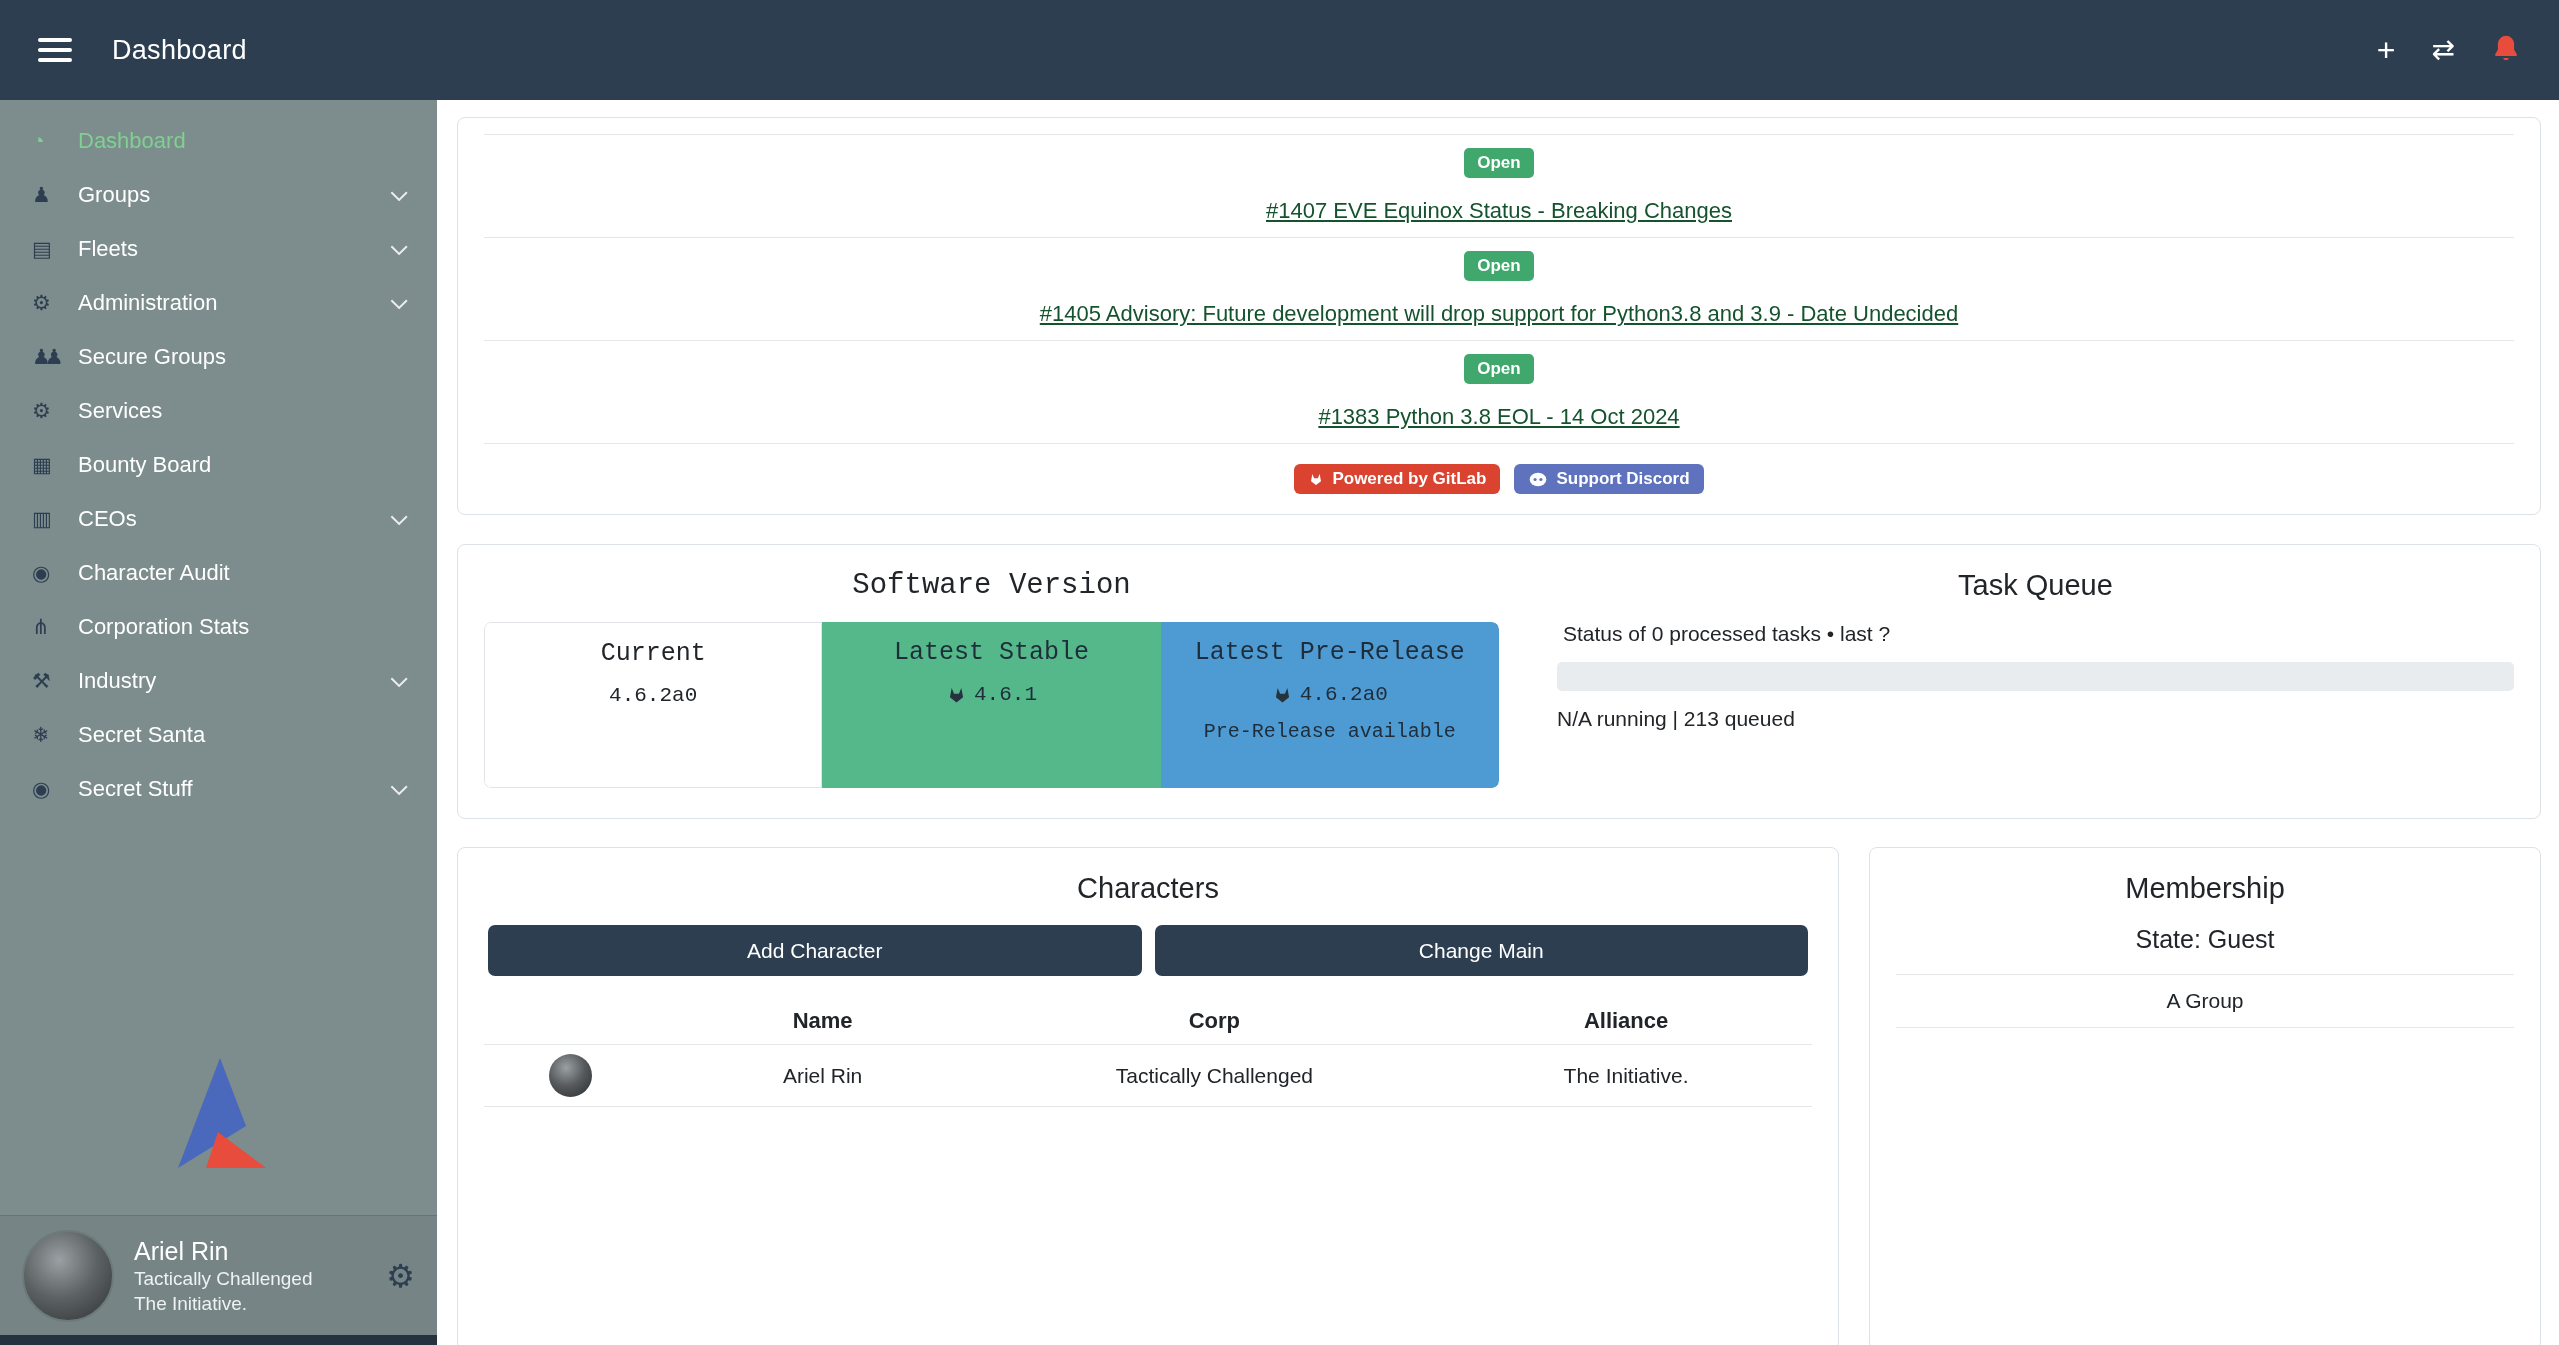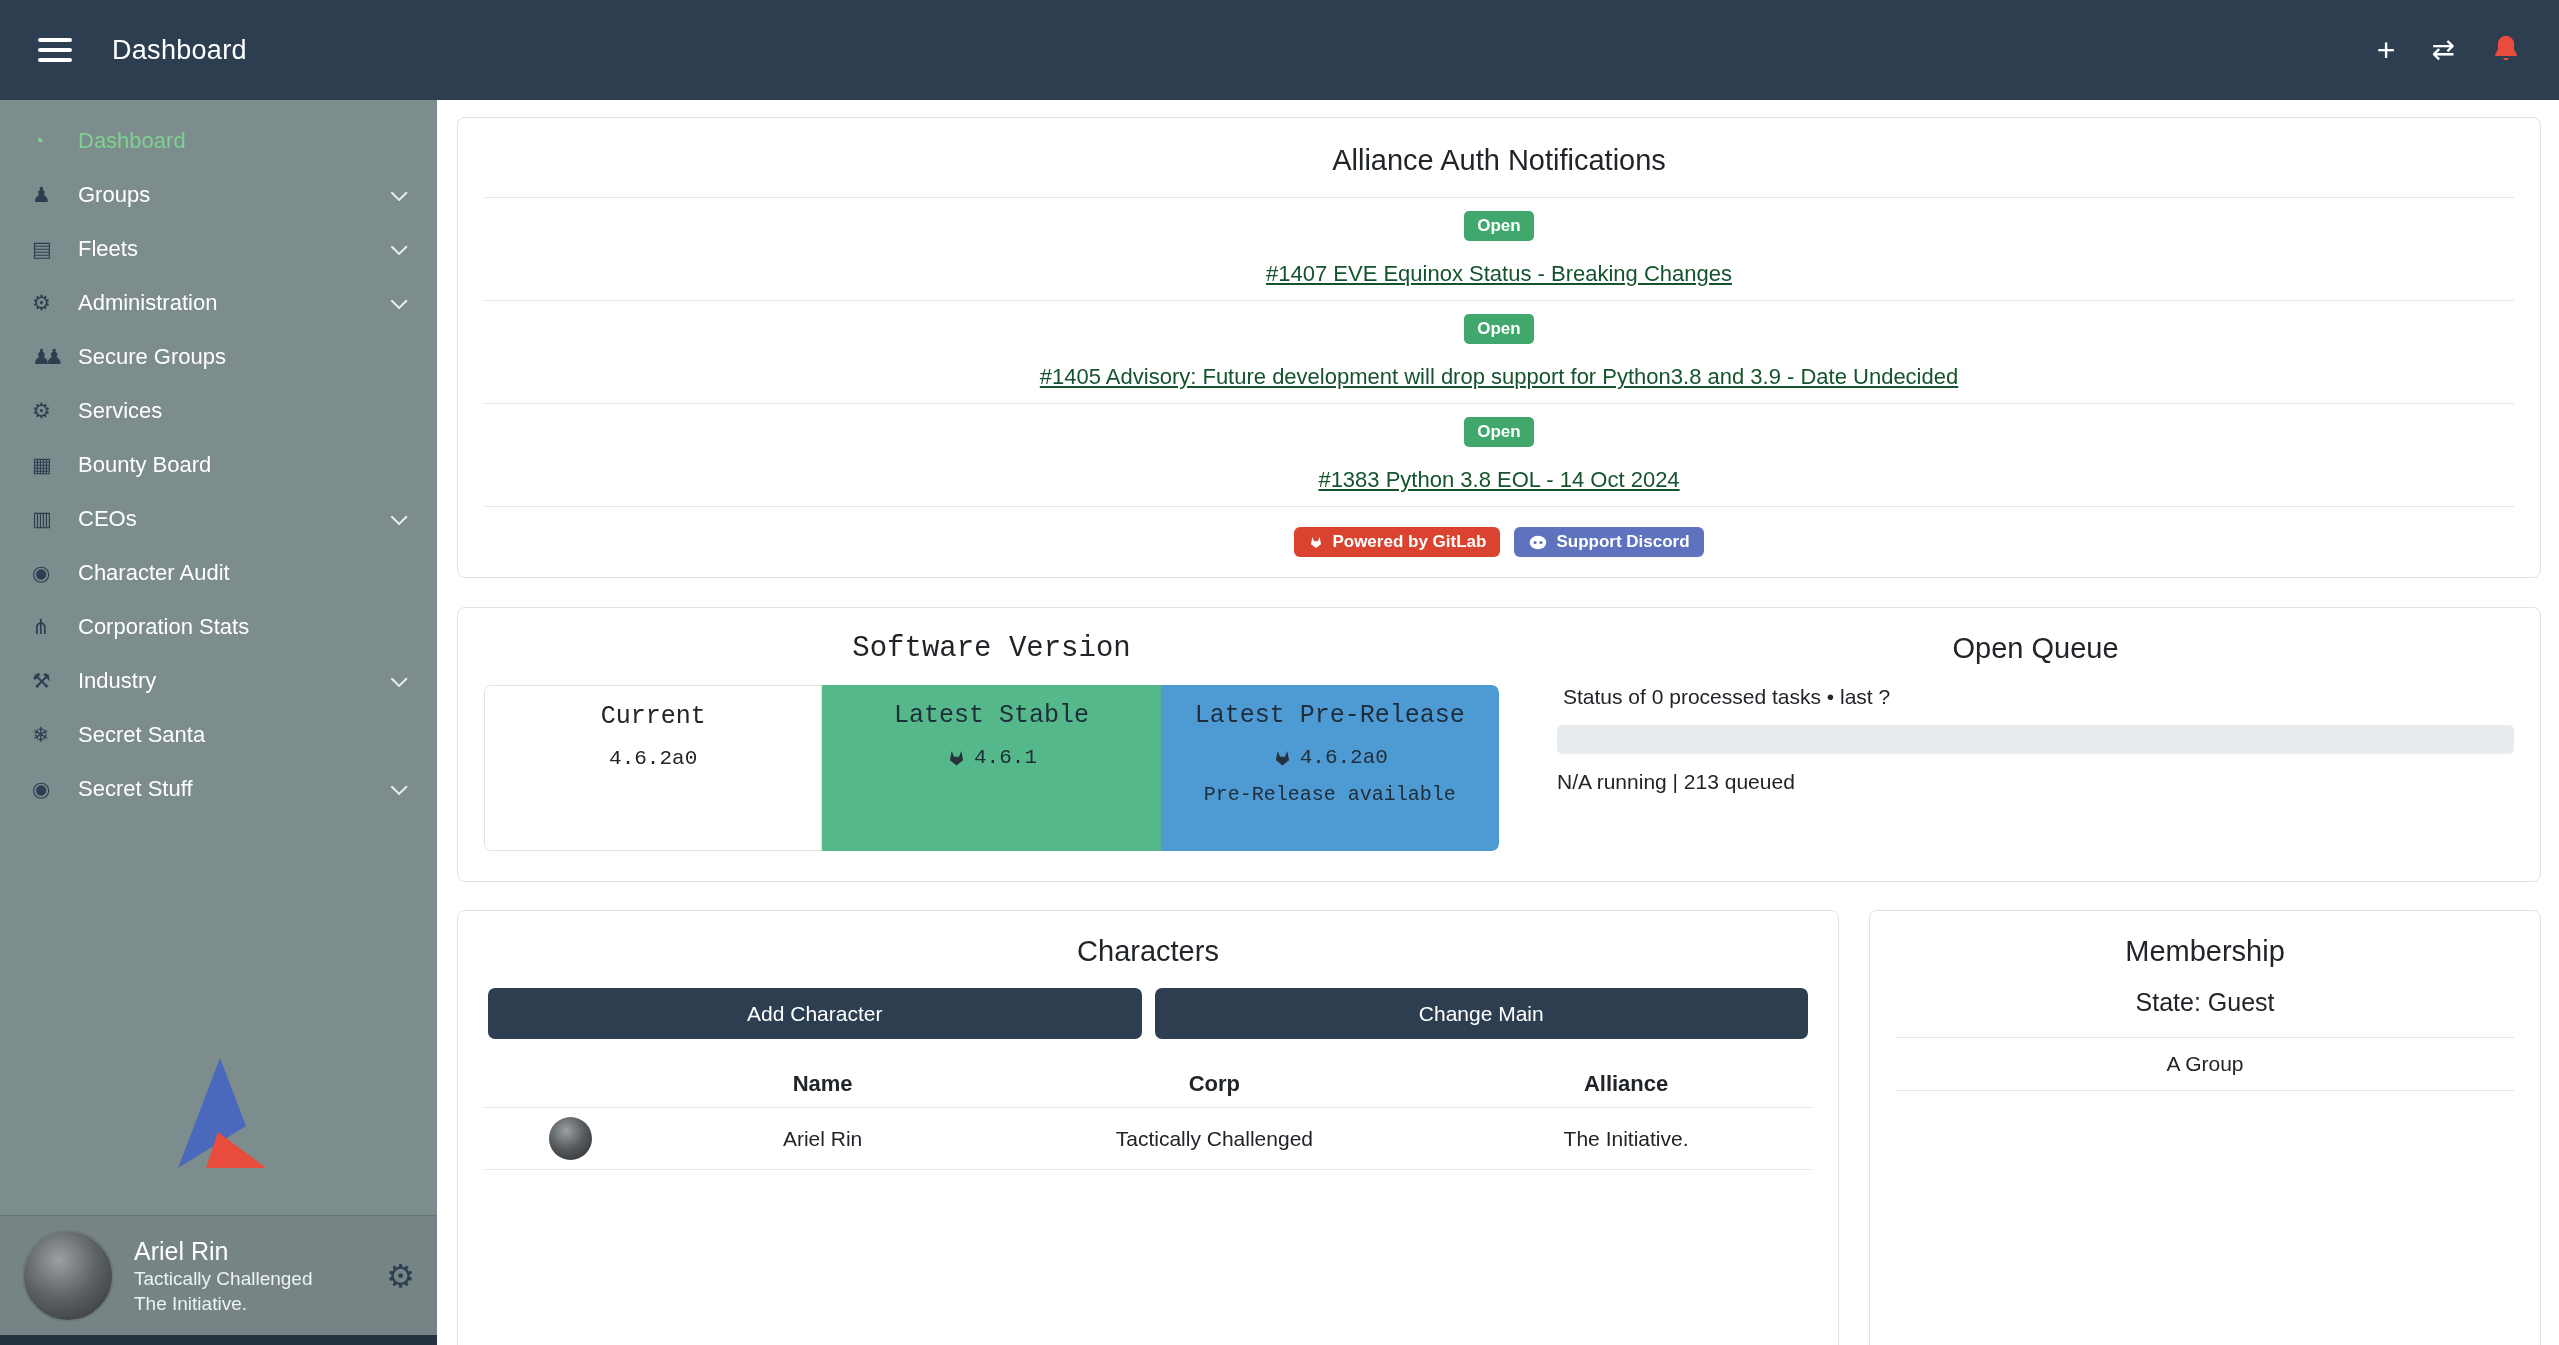--- a/index.html
+++ b/index.html
@@ -185,21 +185,20 @@
       <div class="user-alliance">The Initiative.</div>
     </div>
     <div class="user-gear">⚙</div>
   </div>
   <div class="sidebar-strip"></div>
 </div>
 
 <div class="main">
 
   <div class="panel notif-panel">
-    <div class="panel-title">Alliance Auth Notifications</div>
     <div>
       <div class="note-row">
         <span class="badge-open">Open</span>
         <a class="note-link">#1407 EVE Equinox Status - Breaking Changes</a>
       </div>
       <div class="note-row">
         <span class="badge-open">Open</span>
         <a class="note-link">#1405 Advisory: Future development will drop support for Python3.8 and 3.9 - Date Undecided</a>
       </div>
       <div class="note-row">
@@ -248,21 +247,21 @@
             <svg class="tanuki" viewBox="0 0 24 24">
                 <path d="M12 21 L4.5 15.2 L6.5 4.5 L9.2 11 H14.8 L17.5 4.5 L19.5 15.2 Z"></path>
               </svg>
             <span>4.6.2a0</span>
           </div>
           <div class="vnote">Pre-Release available</div>
         </div>
       </div>
     </div>
     <div class="tq-col">
-      <div class="panel-title">Open Queue</div>
+      <div class="panel-title">Task Queue</div>
       <div class="tq-status">Status of 0 processed tasks • last ?</div>
       <div class="progress-track"></div>
       <div class="tq-summary">N/A running | 213 queued</div>
     </div>
   </div>
 
   <div class="row3">
     <div class="panel char-panel">
       <div class="panel-title">Characters</div>
       <div class="btn-row">

